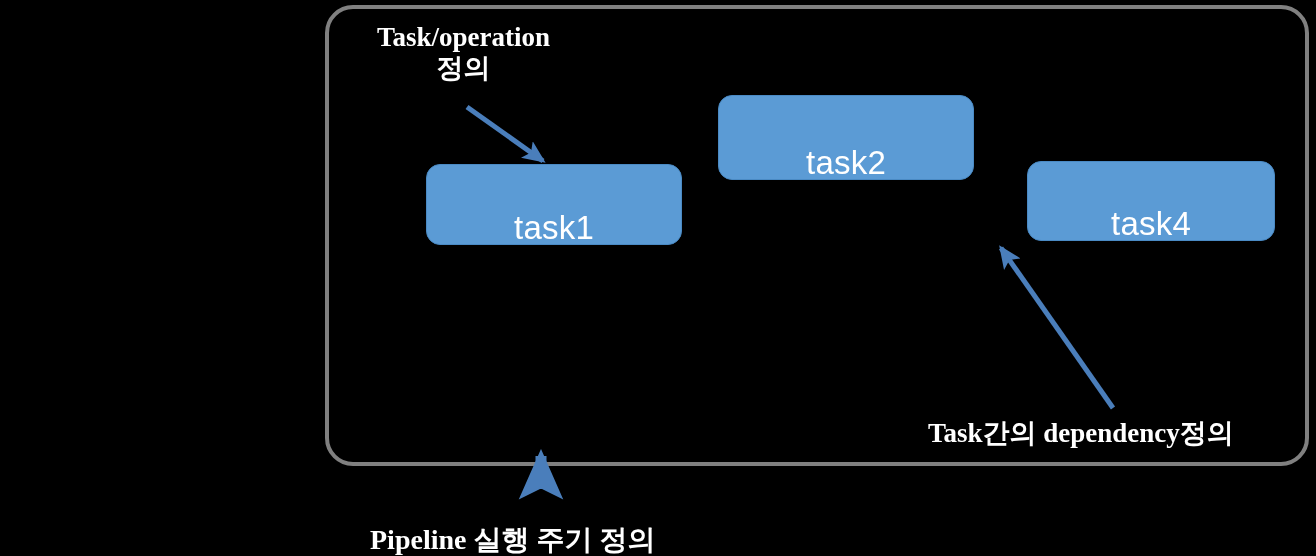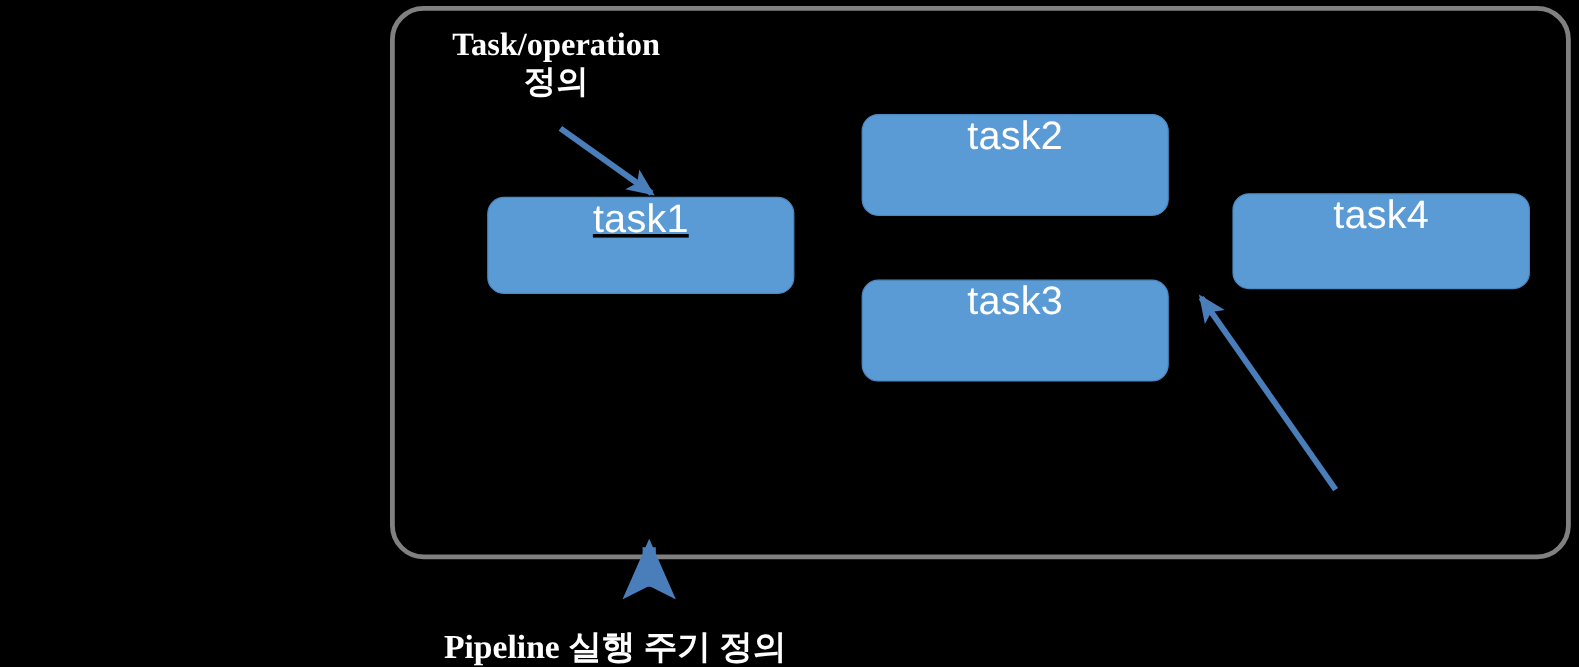--- a/index.html
+++ b/index.html
@@ -28,33 +28,33 @@
     background: transparent;
   }
   
   .task-box {
     position: absolute;
     background: #5B9BD5;
     border: 1px solid #4A8AC4;
     border-radius: 14px;
     box-sizing: border-box;
     display: flex;
-    align-items: flex-start;
+    align-items: flex-end;
     justify-content: center;
     box-shadow: 0 2px 2px rgba(0,0,0,0.35);
   }
   .task-box .task-label {
     color: #FFFFFF;
     font-family: "Liberation Sans", sans-serif;
     font-size: 33px;
     font-weight: 400;
     letter-spacing: 0.2px;
     line-height: 1;
   }
-  #task1 { left: 406px; top: 164px;  width: 256px; height: 81px; text-decoration: underline; }
+  #task1 { left: 426px; top: 164px;  width: 256px; height: 81px; }
   #task2 { left: 718px; top: 95px;   width: 256px; height: 85px; }
   #task3 { left: 718px; top: 233px;  width: 256px; height: 85px; }
   #task4 { left: 1027px; top: 161px; width: 248px; height: 80px; }
 
   
   .annotation {
     position: absolute;
     color: #ffffff;
     font-family: "Liberation Serif", serif;
     font-weight: 700;
@@ -95,30 +95,28 @@
 <div id="canvas">
 
   <div class="pipeline-frame"></div>
 
   <div id="task1" class="task-box">
     <span class="task-label">task1</span>
   </div>
   <div id="task2" class="task-box">
     <span class="task-label">task2</span>
   </div>
-  <div id="task3" class="task-box">
-    <span class="task-label">task3</span>
-  </div>
   <div id="task4" class="task-box">
     <span class="task-label">task4</span>
   </div>
 
   <div id="anno-task-operation" class="annotation">Task/operation
 정의</div>
 
+  <div id="anno-dependency" class="annotation">Task간의 dependency정의</div>
 
   <div id="anno-pipeline" class="annotation">Pipeline 실행 주기 정의</div>
 
   <svg id="arrow-layer" viewBox="0 0 1316 556">
     <defs>
       <marker id="ah" viewBox="0 0 10 10" refX="8.6" refY="5" markerWidth="4.6" markerHeight="4.6" orient="auto-start-reverse">
         <path d="M 0 0.6 L 10 5 L 0 9.4 L 2.2 5 Z" fill="#4A7EBB"></path>
       </marker>
     </defs>
 

